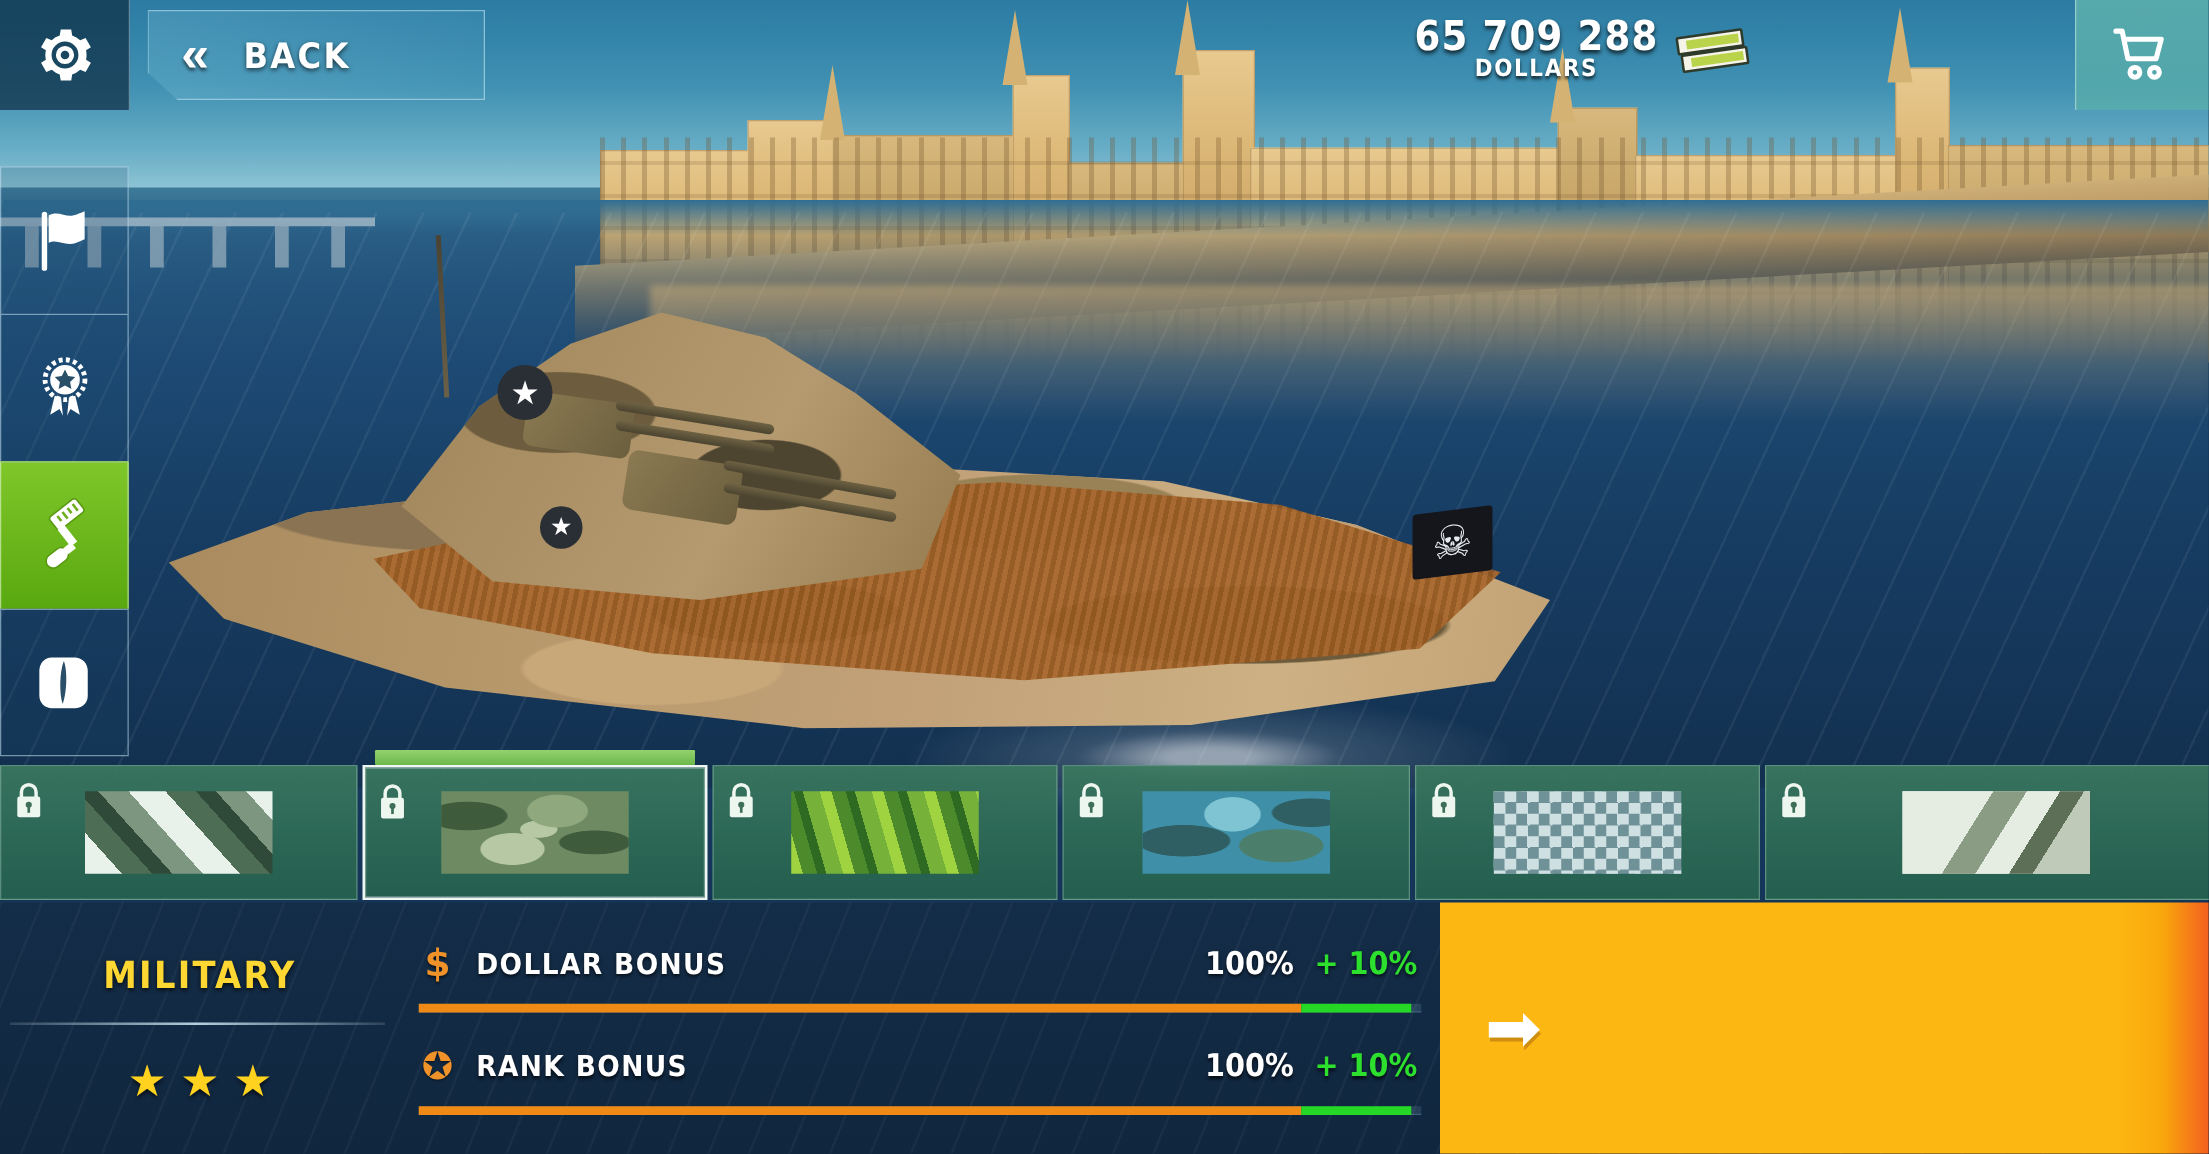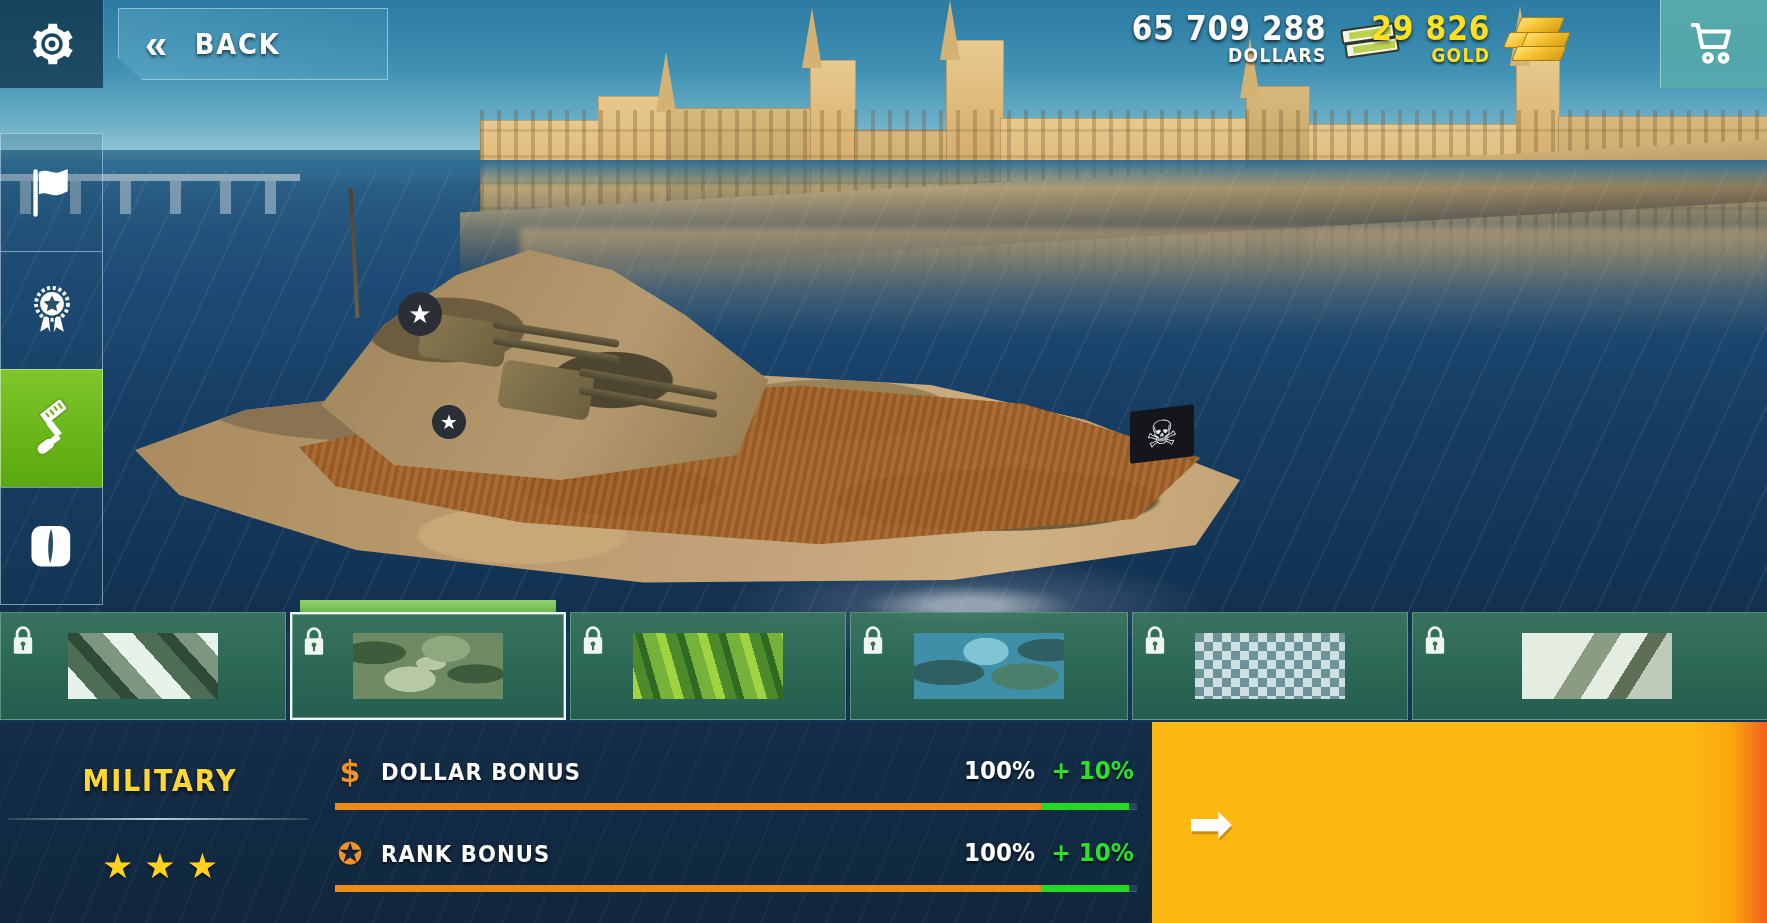--- a/index.html
+++ b/index.html
@@ -94,21 +94,21 @@
     border:1.5px solid rgba(200,232,245,.55);
     clip-path: polygon(0 0, 100% 0, 100% 100%, 24px 100%, 0 calc(100% - 22px));
     display:flex; align-items:center; gap:30px; padding-left:26px; cursor:pointer; }
   .back-chevrons { color:#fff; font-size:40px; font-weight:bold; letter-spacing:-6px;
     text-shadow:0 2px 3px rgba(0,0,0,.6); line-height:1; }
   .back-label { color:#fff; font-size:28px; font-weight:bold; letter-spacing:2px;
     text-shadow:0 2px 4px rgba(0,0,0,.65); font-family:"DejaVu Sans", sans-serif;
     transform:scaleX(.92); }
 
   .currency { position:absolute; top:12px; display:flex; align-items:center; gap:12px; }
-  .currency .amts { text-align:right; line-height:1.02; }
+  .currency .amts { text-align:center; line-height:1.02; }
   .currency .val { font-size:33px; font-weight:bold; letter-spacing:1px;
     text-shadow:0 2px 4px rgba(0,0,0,.75); font-family:"DejaVu Sans", sans-serif;
     transform:scaleX(.9); transform-origin:right center; display:block; }
   .currency .lbl { font-size:19px; font-weight:bold; letter-spacing:1.5px;
     text-shadow:0 2px 3px rgba(0,0,0,.75); font-family:"DejaVu Sans", sans-serif;
     transform:scaleX(.9); transform-origin:right center; display:block; }
   .dollars .val, .dollars .lbl { color:#ffffff; }
   .goldcur .val, .goldcur .lbl { color:#ffe11f; }
   .dollars { left:1110px; }
   .goldcur { left:1358px; }
@@ -279,32 +279,20 @@
       <div class="cash-icon">
         <div class="band" style="top:26px;transform:rotate(-8deg)">
             <i></i>
           </div>
         <div class="band" style="top:12px;left:2px;transform:rotate(-8deg)">
             <i></i>
           </div>
       </div>
     </div>
 
-    <div class="currency goldcur">
-      <div class="amts">
-        <span class="val">29 826</span>
-        <span class="lbl">GOLD</span>
-      </div>
-      <div class="gold-icon">
-        <div class="bar" style="left:16px;top:2px;width:44px;height:16px;transform:skewX(-22deg)"></div>
-        <div class="bar" style="left:4px;top:17px;width:46px;height:16px;transform:skewX(-22deg)"></div>
-        <div class="bar" style="left:22px;top:17px;width:44px;height:16px;transform:skewX(-22deg)"></div>
-        <div class="bar" style="left:12px;top:31px;width:50px;height:15px;transform:skewX(-22deg)"></div>
-      </div>
-    </div>
 
     <div class="cart-btn">
       <svg width="56" height="52" viewBox="0 0 24 24">
         <path fill="none" stroke="#ffffff" stroke-width="1.9" stroke-linecap="round" stroke-linejoin="round" d="M2.2 3.2h2.3l2.1 10.2h10.4l1.9-7.2H5.4"></path>
         <circle cx="9.2" cy="18.4" r="1.8" fill="none" stroke="#ffffff" stroke-width="1.9"></circle>
         <circle cx="16.4" cy="18.4" r="1.8" fill="none" stroke="#ffffff" stroke-width="1.9"></circle>
       </svg>
     </div>
   </div>
 

